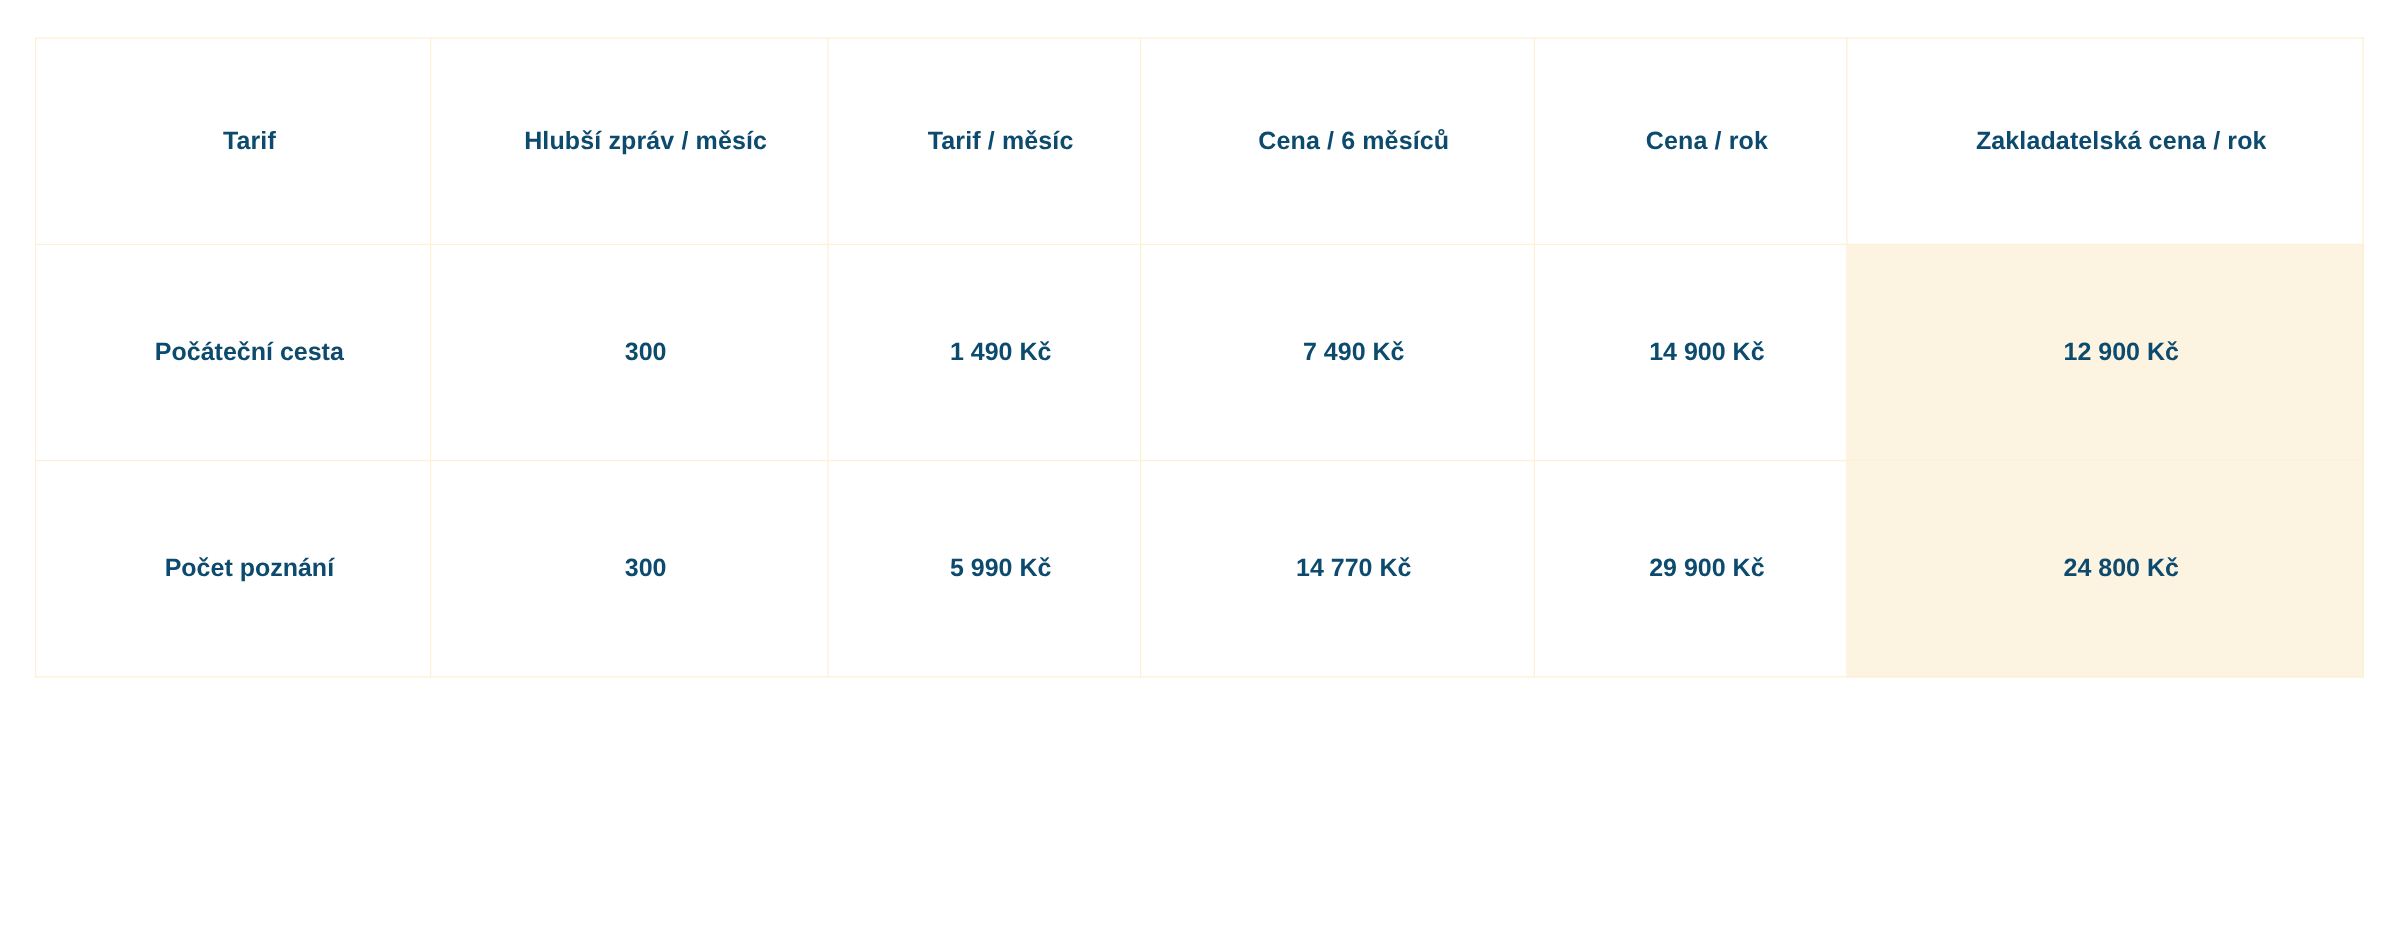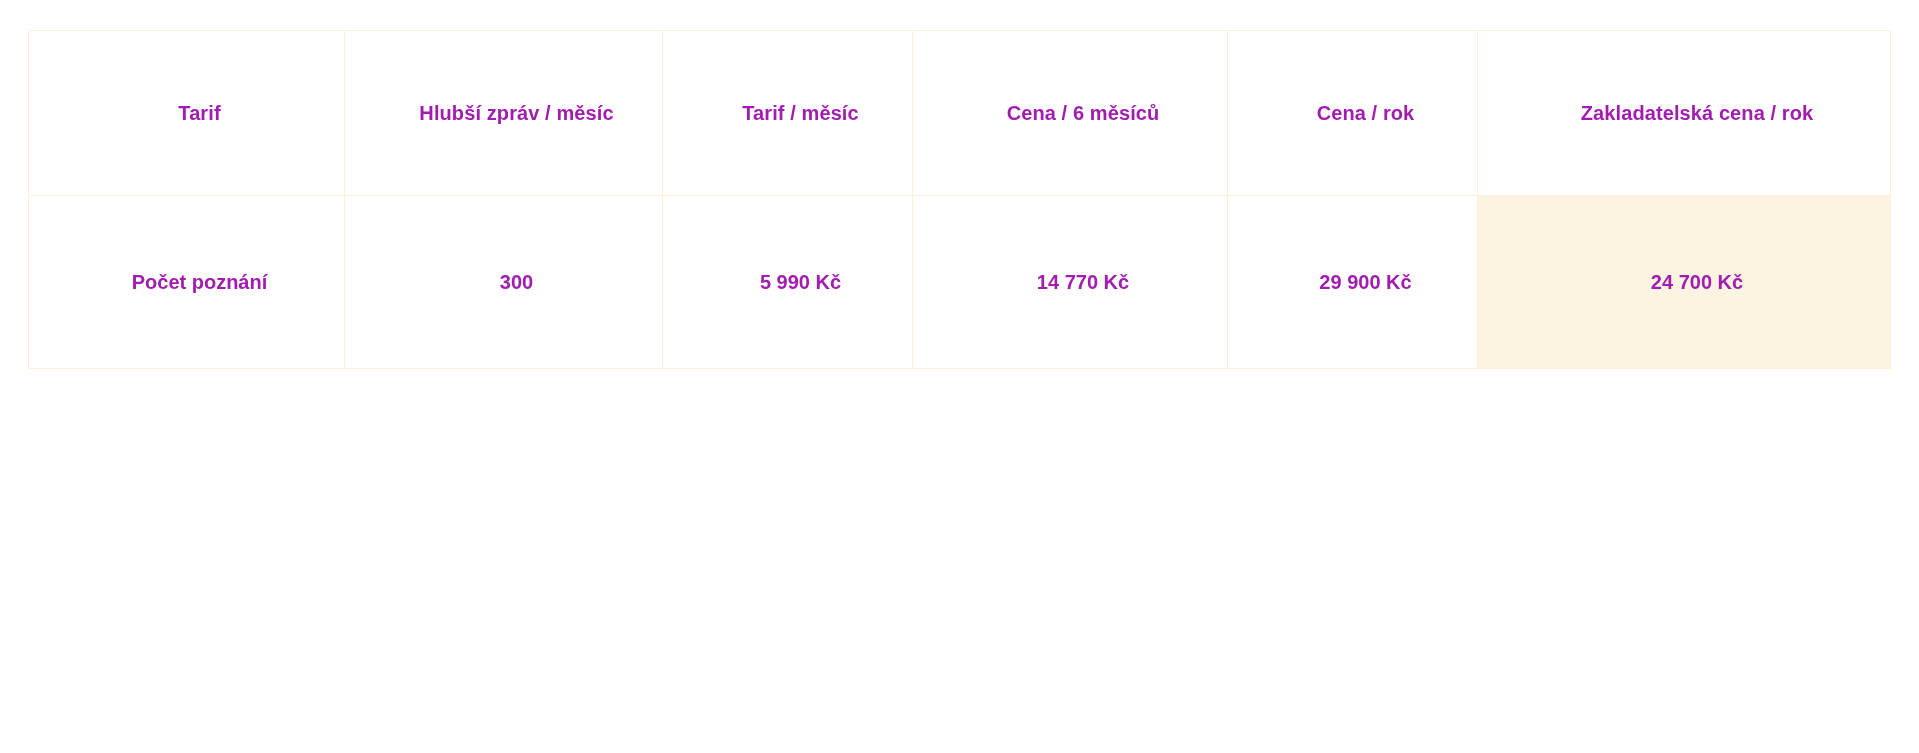--- a/index.html
+++ b/index.html
@@ -29,21 +29,21 @@
   table.pricing col.c0 { width: 316px; }
   table.pricing col.c1 { width: 318px; }
   table.pricing col.c2 { width: 250px; }
   table.pricing col.c3 { width: 315px; }
   table.pricing col.c4 { width: 250px; }
   table.pricing col.c5 { width: 413px; }
 
   table.pricing th,
   table.pricing td {
     border: 1px solid #fdf0d5;
-    color: #a21caf;
+    color: #0c4a6e;
     font-weight: bold;
     text-align: center;
     vertical-align: middle;
     box-sizing: border-box;
     padding-left: 27px;
   }
 
   table.pricing thead th {
     height: 165px;
     font-size: 20px;
@@ -83,22 +83,30 @@
         <th>Tarif</th>
         <th>Hlubší zpráv / měsíc</th>
         <th>Tarif / měsíc</th>
         <th>Cena / 6 měsíců</th>
         <th>Cena / rok</th>
         <th>Zakladatelská cena / rok</th>
       </tr>
     </thead>
     <tbody>
       <tr>
+        <td class="name">Počáteční cesta</td>
+        <td>300</td>
+        <td>1 490 Kč</td>
+        <td>7 490 Kč</td>
+        <td>14 900 Kč</td>
+        <td class="highlight">12 900 Kč</td>
+      </tr>
+      <tr>
         <td class="name">Počet poznání</td>
         <td>300</td>
         <td>5 990 Kč</td>
         <td>14 770 Kč</td>
         <td>29 900 Kč</td>
-        <td class="highlight">24 700 Kč</td>
+        <td class="highlight">24 800 Kč</td>
       </tr>
     </tbody>
   </table>
 </div>
 
 </body></html>

